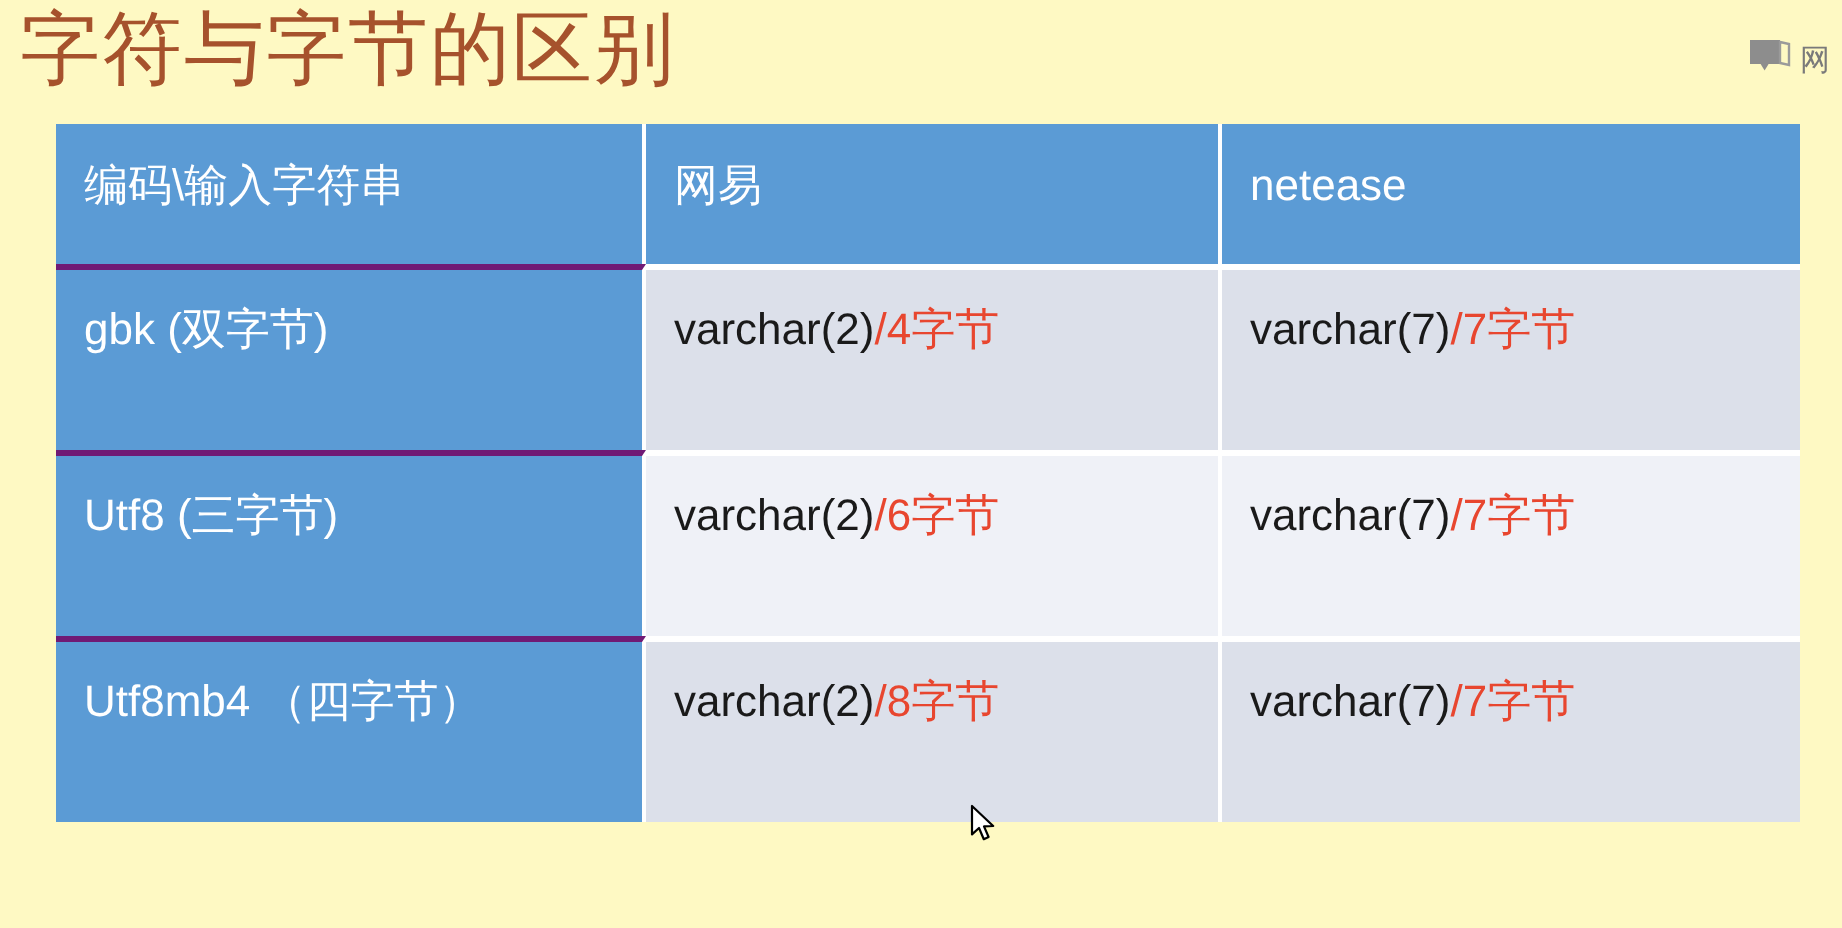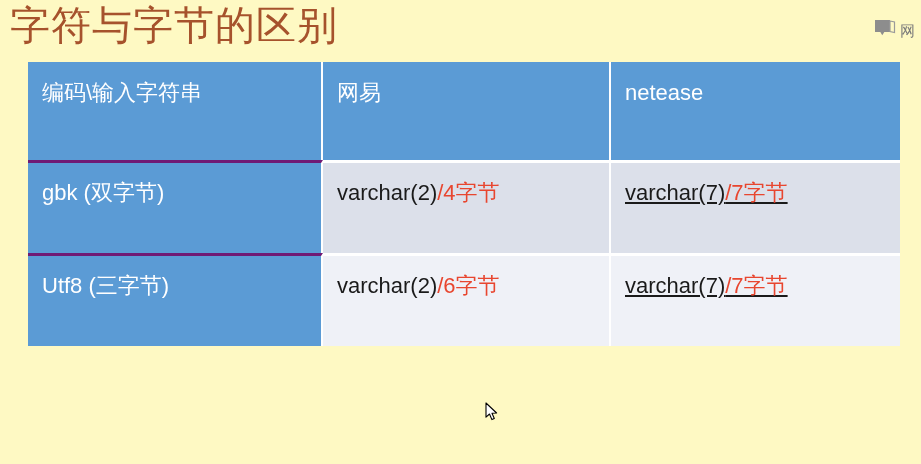--- a/index.html
+++ b/index.html
@@ -76,21 +76,21 @@
     text-align: left;
     padding: 12px 14px 0 14px;
     font-size: 22px;
     font-weight: 400;
     line-height: 30px;
     white-space: nowrap;
   }
 
   
   tr.head-row th {
-    height: 98px;
+    height: 70px;
     background: #5b9bd5;
     color: #ffffff;
     border-right: 2px solid #ffffff;
     padding-top: 16px;
   }
   tr.head-row th:last-child { border-right: none; }
 
   
   tr.body-row td { height: 93px; }
 
@@ -101,21 +101,21 @@
     border-top: 3px solid #701a75;
     padding-top: 15px;
   }
 
   tr.body-row td.value-cell {
     color: #1a1a1a;
     border-right: 2px solid #ffffff;
     border-top: 3px solid #ffffff;
     padding-top: 15px;
   }
-  tr.body-row td.value-cell:last-child { border-right: none; text-decoration: underline; }
+  tr.body-row td.value-cell:last-child { border-right: none; }
 
   tr.row-shade-a td.value-cell { background: #dce0ea; }
   tr.row-shade-b td.value-cell { background: #eff1f7; }
 
   .bytes {
     color: #e8462f;
     text-align: center;
   }
 
   
@@ -171,20 +171,29 @@
       </tr>
       <tr class="body-row row-shade-b">
         <td class="label-cell">Utf8 (三字节)</td>
         <td class="value-cell">
           <span>varchar(2)</span><span class="bytes">/6字节</span>
         </td>
         <td class="value-cell">
           <span>varchar(7)</span><span class="bytes">/7字节</span>
         </td>
       </tr>
+      <tr class="body-row row-shade-a">
+        <td class="label-cell">Utf8mb4 （四字节）</td>
+        <td class="value-cell">
+          <span>varchar(2)</span><span class="bytes">/8字节</span>
+        </td>
+        <td class="value-cell">
+          <span>varchar(7)</span><span class="bytes">/7字节</span>
+        </td>
+      </tr>
     </tbody>
   </table>
 
   <div class="cursor" style="left: 485px; top: 402px;">
     <svg width="14" height="20" viewBox="0 0 14 20" xmlns="http://www.w3.org/2000/svg">
       <path d="M1 1 L1 15.2 L4.5 12 L6.9 17.6 L9.3 16.5 L7 11.2 L11.6 11 Z" fill="#ffffff" stroke="#000000" stroke-width="1.1" stroke-linejoin="round"></path>
     </svg>
   </div>
 
 </div>

